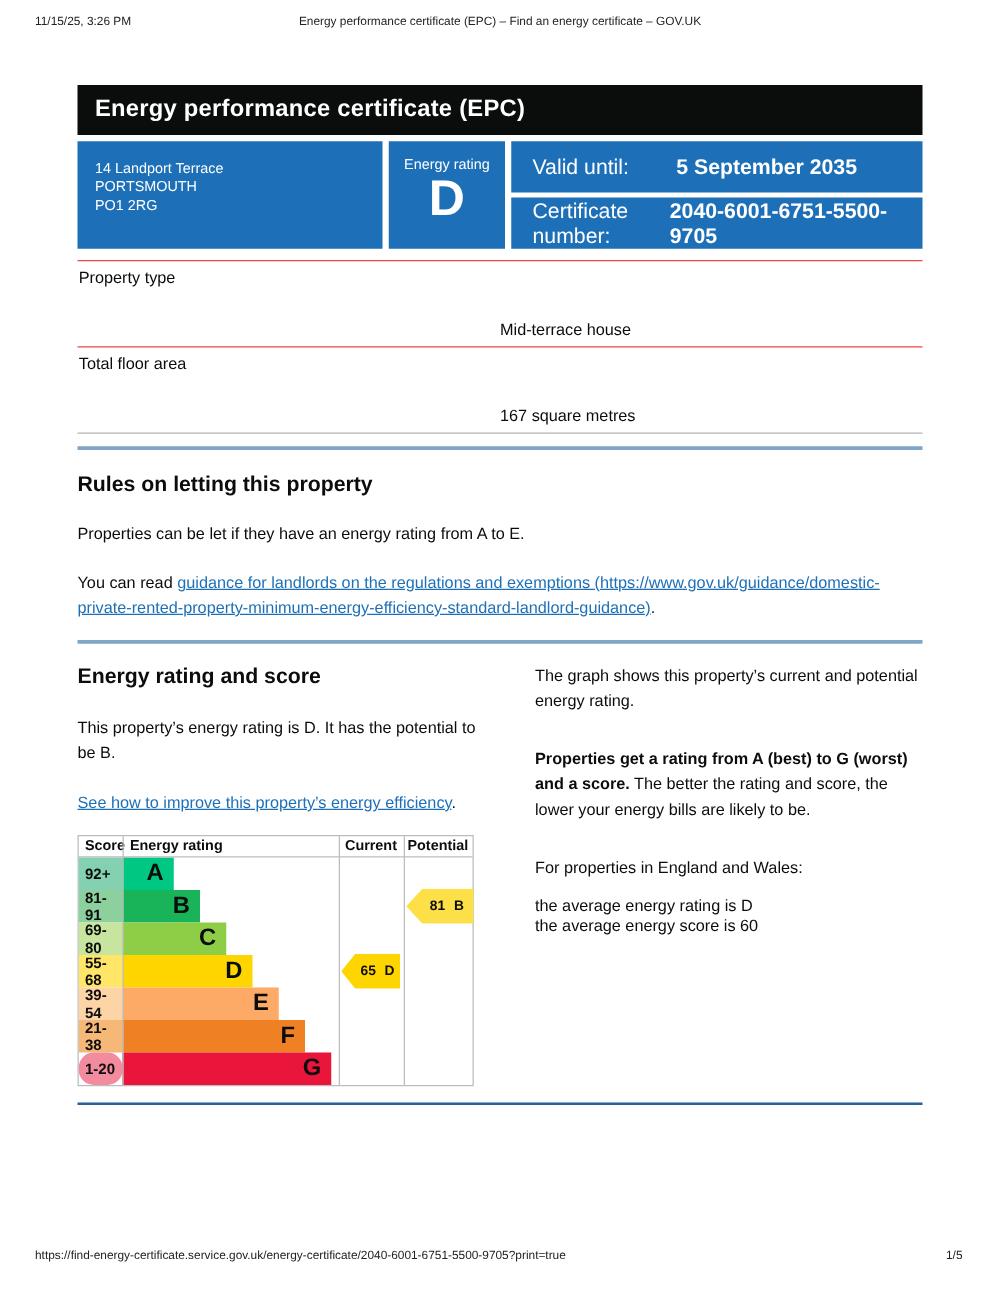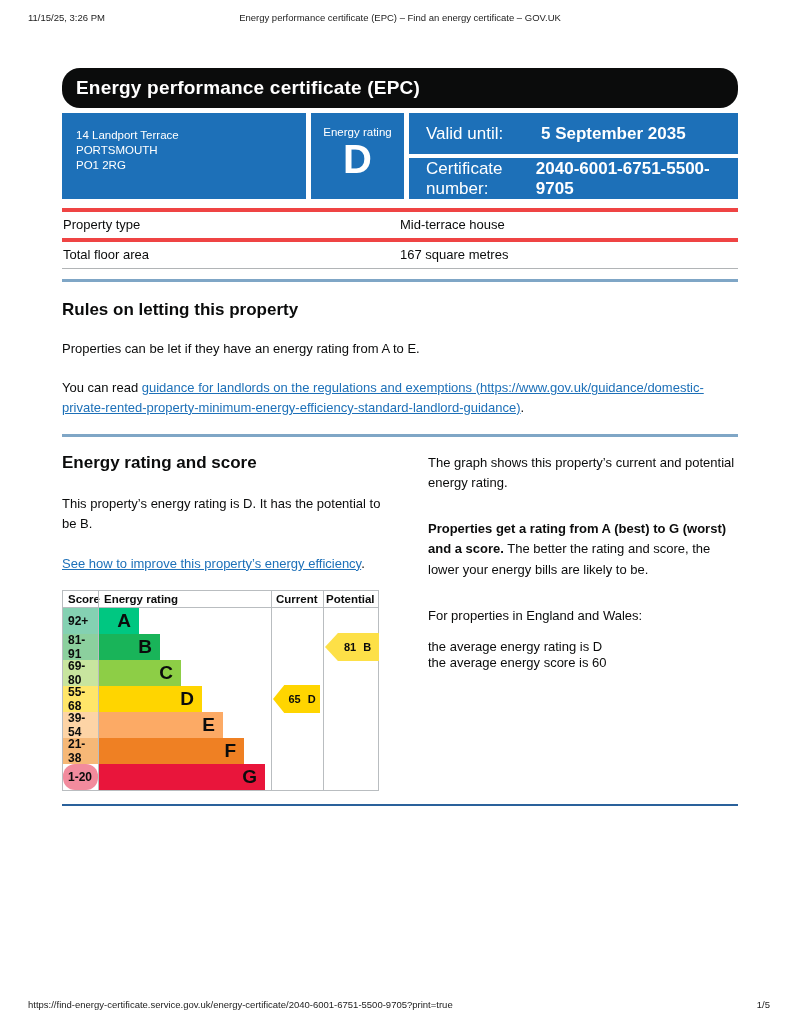--- a/index.html
+++ b/index.html
@@ -14,41 +14,41 @@
 
   
   .print-header { position: absolute; top: 12px; left: 28px; right: 28px; height: 14px; font-size: 9.5px; color: #222; }
   .print-header .ph-date { position: absolute; left: 0; top: 0; }
   .print-header .ph-title { position: absolute; left: 50%; transform: translateX(-50%); top: 0; white-space: nowrap; }
   .print-footer { position: absolute; top: 999px; left: 28px; right: 30px; display: flex; justify-content: space-between; font-size: 9.5px; color: #222; }
 
   .content { position: absolute; top: 68px; left: 62px; width: 676px; }
 
   
-  .banner { height: 40px; background: #0b0c0c; display: flex; align-items: center; padding-left: 14px; border-radius: 18px; }
+  .banner { height: 40px; background: #0b0c0c; display: flex; align-items: center; padding-left: 14px; }
   .banner h1 { color: #ffffff; font-size: 19px; font-weight: bold; letter-spacing: 0.2px; }
 
   
   .summary-row { display: flex; gap: 5px; margin-top: 5px; height: 86px; }
   .box { background: #1d70b8; color: #ffffff; }
   .address-box { width: 244px; padding: 15px 14px; font-size: 11.5px; line-height: 1.32; }
   .rating-box { width: 93px; text-align: center; padding-top: 13px; }
   .rating-box .rating-label { font-size: 11.5px; }
   .rating-box .rating-letter { font-size: 40px; font-weight: bold; line-height: 1.05; }
   .validity-col { flex: 1; display: flex; flex-direction: column; gap: 4px; }
   .validity-box { flex: 1; display: flex; align-items: center; padding-left: 17px; font-size: 17px; }
   .validity-box .v-label { width: 115px; }
   .validity-box .v-value { font-weight: bold; }
 
   
   .property-table { margin-top: 9px; font-size: 13px; }
-  .pt-row { display: flex; border-top: 4px solid #ef4444; padding: 5px 1px 6px 1px; }
+  .pt-row { display: flex; border-top: 1px solid #ef4444; padding: 5px 1px 6px 1px; }
   .pt-row:last-child { border-bottom: 1px solid #b1b4b6; }
   .pt-label { width: 337px; }
-  .pt-value { flex: 1; }
+  .pt-value { flex: 1; margin-top: 42px; }
 
   .sep { height: 3px; background: #7fa6c6; }
   .sep-1 { margin-top: 10px; }
   .sep-2 { margin-top: 16px; }
   .sep-3 { margin-top: 13px; height: 2px; background: #2a619b; }
 
   h2 { font-size: 17px; font-weight: bold; line-height: 1.15; }
   .rules-heading { margin-top: 18px; }
   p.body-text { font-size: 13px; line-height: 1.55; margin-top: 19px; }
   a.link { color: #1d70b8; text-decoration: underline; cursor: pointer; }

